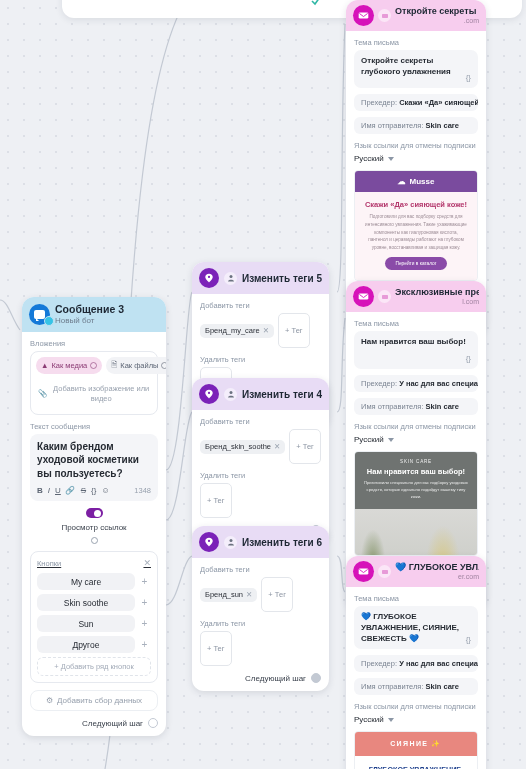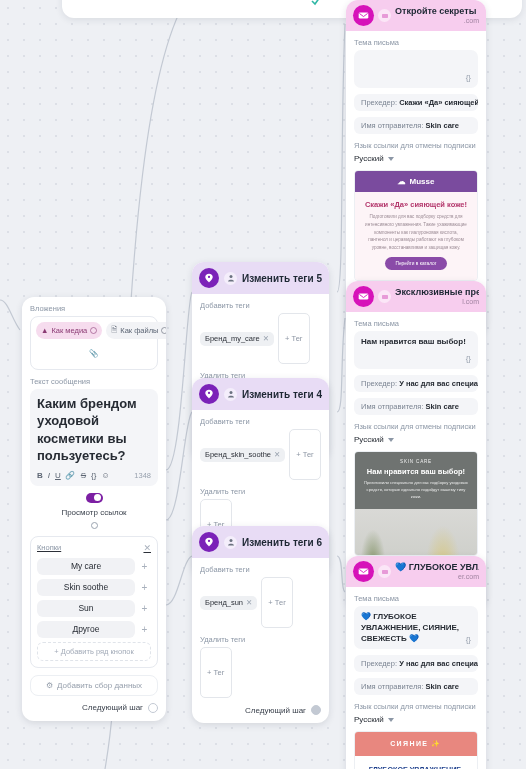--- a/index.html
+++ b/index.html
@@ -46,21 +46,21 @@
   .att-box { border:1px solid #e6e9ef; border-radius:8px; padding:5px; margin-bottom:7px;}
   .chips { display:flex; gap:4px; margin-bottom:5px; }
   .chip { border-radius:10px; padding:2px 5px; font-size:7.5px; display:flex; align-items:center; gap:3px;
           white-space:nowrap; }
   .chip.pink { background:#f6dcee; color:#8b3b74; }
   .chip.grey { background:#f2f3f6; color:#5d6675; }
   .chip .qm { width:7px;height:7px;border-radius:50%;border:1px solid currentColor;opacity:.6;}
   .drop { display:flex; align-items:center; justify-content:center; gap:5px; font-size:7.5px;
           color:#98a1ae; text-align:center; padding:5px 2px; line-height:1.3;}
   .ta-box { background:#f4f5f8; border-radius:8px; padding:6px 7px; }
-  .ta-text { font-size:13px; font-weight:bold; color:#262b33; line-height:1.35; }
+  .ta-text { font-size:10px; font-weight:bold; color:#262b33; line-height:1.35; }
   .ta-tools { display:flex; align-items:center; gap:5px; margin-top:6px; color:#5c6573; font-size:8px; }
   .ta-tools .sp { flex:1; }
   .ta-count { font-size:7.5px; color:#98a1ae; }
   .toggle-row { display:flex; align-items:center; gap:5px; margin:7px 0 7px;flex-direction:column; }
   .toggle { width:17px; height:10px; border-radius:6px; background:#7c1fa3; position:relative; flex:none;}
   .toggle:after{ content:""; position:absolute; right:1.5px; top:1.5px; width:7px;height:7px;border-radius:50%;background:#fff;}
   .toggle-lbl { font-size:8px; color:#3a414c; }
   .qmark { width:7px;height:7px;border-radius:50%;border:1px solid #9aa3b0;}
   .btn-box { border:1px solid #e6e9ef; border-radius:8px; padding:6px; }
   .btn-box-head { display:flex; justify-content:space-between; align-items:center; margin-bottom:5px;text-decoration:underline;}
@@ -85,21 +85,21 @@
   .tag-avatar svg { width:10px; height:10px; }
   .tag-pers { width:13px;height:13px;border-radius:50%;background:#f4eefb;display:flex;
               align-items:center;justify-content:center;flex:none;}
   .tag-pers svg{width:8px;height:8px;}
   .tag-title { font-size:10px; font-weight:bold; color:#1d2733; white-space:nowrap; }
   .tag-body { padding:7px 8px 8px; }
   .tag-pills { display:flex; gap:4px; align-items:center; margin-bottom:7px; }
   .tag-pill { background:#eef0f3; border-radius:5px; font-size:7.5px; padding:2.5px 5px; display:flex;
               gap:3px; color:#2c3038; white-space:nowrap;}
   .tag-pill .x { color:#98a1ae; }
-  .tag-add { border:1px solid #e3e6eb; border-radius:5px; font-size:7.5px; padding:20px 6px;
+  .tag-add { border:1px solid #e3e6eb; border-radius:5px; font-size:7.5px; padding:12px 6px;
              color:#8c95a3; white-space:nowrap;}
 
   
   .mail-node { width:140px; }
   .mail-head { background:#f7cdee; display:flex; align-items:center; gap:4px; padding:5px 7px; }
   .mail-avatar { width:21px;height:21px;border-radius:50%;background:#d612b9;display:flex;
                  align-items:center;justify-content:center;flex:none;}
   .mail-avatar svg{width:11px;height:11px;}
   .mail-mini { width:13px;height:13px;border-radius:50%;background:#fbe6f7;flex:none;
                display:flex;align-items:center;justify-content:center;}
@@ -163,37 +163,48 @@
     <path d="M337,556 C344,556 340,590 345,592" stroke="#c3c9d3" stroke-width="1.2" fill="none"></path>
   </svg>
 
   <div class="top-card">
     <svg class="tick" viewBox="0 0 12 12">
       <path d="M2 7 L5 10 L10 3" stroke="#2fb7a5" stroke-width="1.6" fill="none"></path>
     </svg>
   </div>
 
   <div class="node msg-node">
+    <div class="msg-head">
+      <div class="msg-avatar">
+        <div class="bub"></div>
+        <div class="msg-badge"></div>
+      </div>
+      <div class="msg-titles">
+        <div class="msg-title">Сообщение 3</div>
+        <div class="msg-sub">Новый бот</div>
+      </div>
+    </div>
     <div class="msg-body">
       <div class="sec-label">Вложения</div>
       <div class="att-box">
         <div class="chips">
           <div class="chip pink">
             <span>▲</span>
             <span>Как медиа</span>
             <span class="qm"></span>
           </div>
           <div class="chip grey">
             <span>🗎</span>
             <span>Как файлы</span>
             <span class="qm"></span>
           </div>
         </div>
         <div class="drop">
           <span>📎</span>
+          <span>Добавить изображение или видео</span>
         </div>
       </div>
 
       <div class="sec-label">Текст сообщения</div>
       <div class="ta-box">
         <div class="ta-text">Каким брендом уходовой косметики вы пользуетесь?</div>
         <div class="ta-tools">
           <b>B</b>
           <i>I</i>
           <u>U</u>
@@ -370,20 +381,21 @@
           </svg>
       </div>
       <div class="mail-titles">
         <div class="mail-title">Откройте секреты гл...</div>
         <div class="mail-sub">.com</div>
       </div>
     </div>
     <div class="mail-body">
       <div class="sec-label">Тема письма</div>
       <div class="subj-box">
+        <span>Откройте секреты глубокого увлажнения</span>
         <span class="braces">{}</span>
       </div>
       <div class="meta-box">
         <span>Прехедер:</span>
         <b>Скажи «Да» сияющей коже!</b>
       </div>
       <div class="meta-box">
         <span>Имя отправителя:</span>
         <b>Skin care</b>
       </div>

